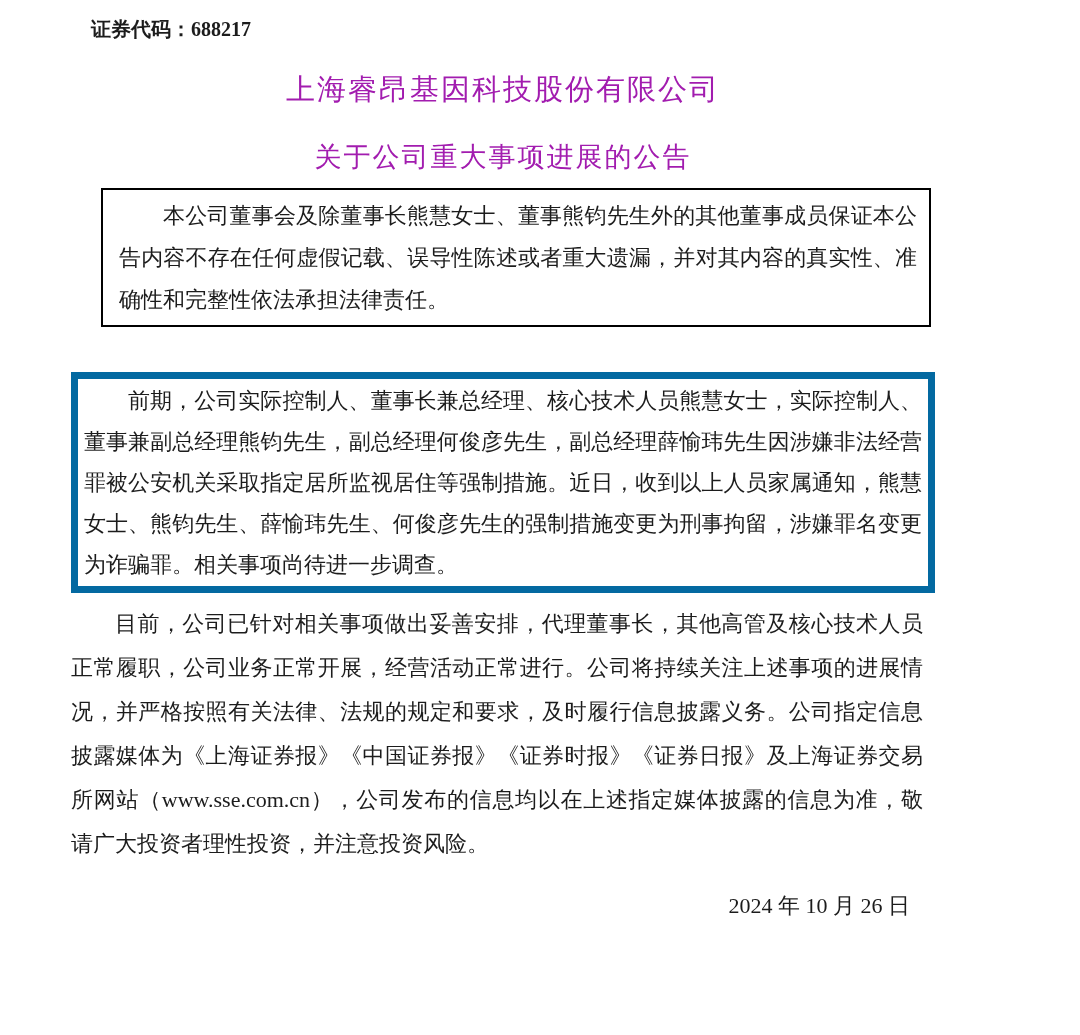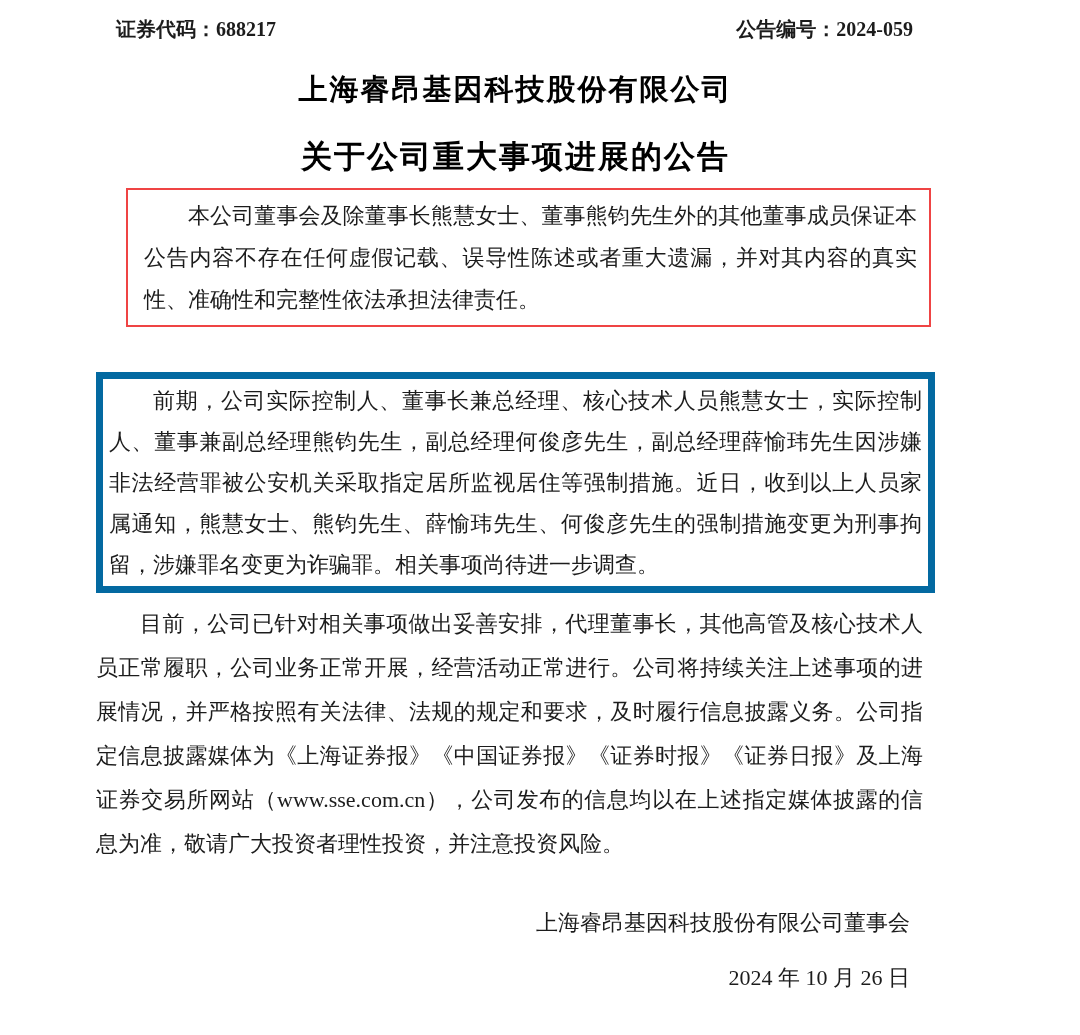--- a/index.html
+++ b/index.html
@@ -11,54 +11,54 @@
     width: 1080px;
     height: 1035px;
     overflow: hidden;
     font-family: "Liberation Serif", "DejaVu Serif", serif;
     color: #1c1c1c;
   }
   .page {
     box-sizing: border-box;
     width: 1080px;
     height: 1035px;
-    padding: 16px 145px 0 96px;
+    padding: 16px 145px 0 71px;
     background: #ffffff;
   }
   .doc-header {
     display: flex;
     justify-content: space-between;
     align-items: baseline;
     padding: 0 22px 0 20px;
     font-size: 20px;
     font-weight: bold;
     line-height: 26px;
   }
   .title {
     text-align: center;
-    color: #000000;
-    font-weight: bold;
+    color: #a21caf;
+    font-weight: normal;
     margin: 16px;
   }
   .title-company {
     margin-top: 30px;
     font-size: 29px;
     line-height: 34px;
     letter-spacing: 2px;
   }
   .title-subject {
     margin-top: 36px;
-    font-size: 31px;
+    font-size: 27px;
     line-height: 30px;
     letter-spacing: 2px;
   }
   .disclaimer-box {
     box-sizing: border-box;
     margin: 16px 4px 0 30px;
-    border: 2px solid #ef4444;
+    border: 2px solid #000000;
     padding: 5px 12px 4px 16px;
   }
   .disclaimer-box p {
     margin: 0;
     font-size: 22px;
     line-height: 42px;
     text-indent: 2em;
     text-align: justify;
   }
   .highlight-box {
@@ -102,36 +102,34 @@
     line-height: 30px;
   }
 </style>
 </head>
 <body>
 
 <div class="page">
 
   <header class="doc-header">
     <span>证券代码：688217</span>
-    <span>公告编号：2024-059</span>
   </header>
 
   <h1 class="title title-company">上海睿昂基因科技股份有限公司</h1>
 
   <h2 class="title title-subject">关于公司重大事项进展的公告</h2>
 
   <div class="disclaimer-box">
     <p>本公司董事会及除董事长熊慧女士、董事熊钧先生外的其他董事成员保证本公告内容不存在任何虚假记载、误导性陈述或者重大遗漏，并对其内容的真实性、准确性和完整性依法承担法律责任。</p>
   </div>
 
   <div class="highlight-box">
     <p>前期，公司实际控制人、董事长兼总经理、核心技术人员熊慧女士，实际控制人、董事兼副总经理熊钧先生，副总经理何俊彦先生，副总经理薛愉玮先生因涉嫌非法经营罪被公安机关采取指定居所监视居住等强制措施。近日，收到以上人员家属通知，熊慧女士、熊钧先生、薛愉玮先生、何俊彦先生的强制措施变更为刑事拘留，涉嫌罪名变更为诈骗罪。相关事项尚待进一步调查。</p>
   </div>
 
   <p class="body-para">目前，公司已针对相关事项做出妥善安排，代理董事长，其他高管及核心技术人员正常履职，公司业务正常开展，经营活动正常进行。公司将持续关注上述事项的进展情况，并严格按照有关法律、法规的规定和要求，及时履行信息披露义务。公司指定信息披露媒体为《上海证券报》《中国证券报》《证券时报》《证券日报》及上海证券交易所网站（www.sse.com.cn），公司发布的信息均以在上述指定媒体披露的信息为准，敬请广大投资者理性投资，并注意投资风险。</p>
 
 
   <div class="signature-block">
-    <p class="signature-company">上海睿昂基因科技股份有限公司董事会</p>
     <p class="signature-date">2024 年 10 月 26 日</p>
   </div>
 
 </div>
 
 </body></html>

